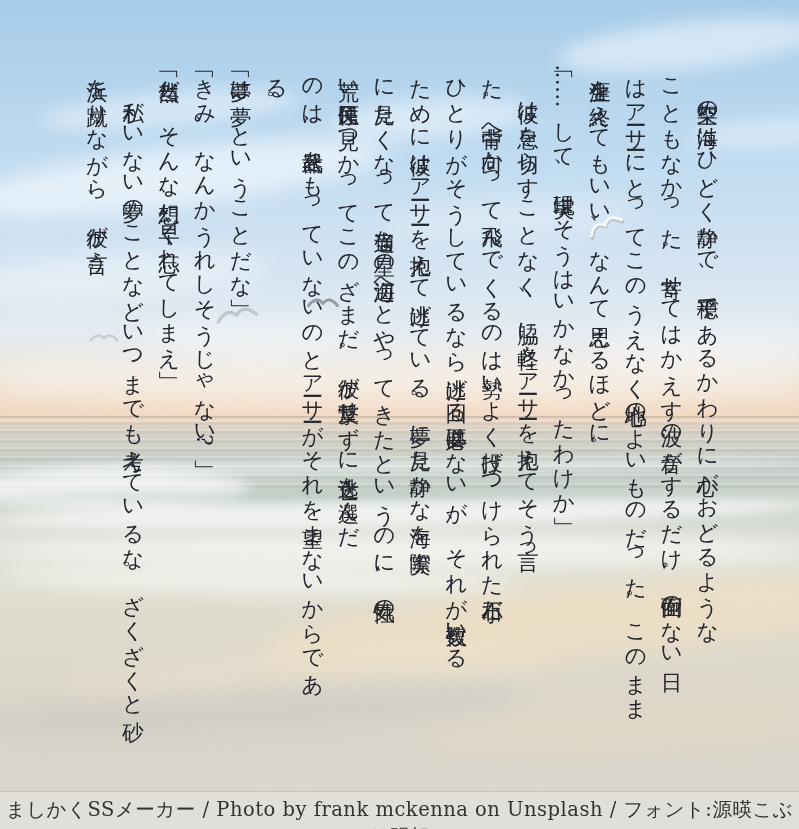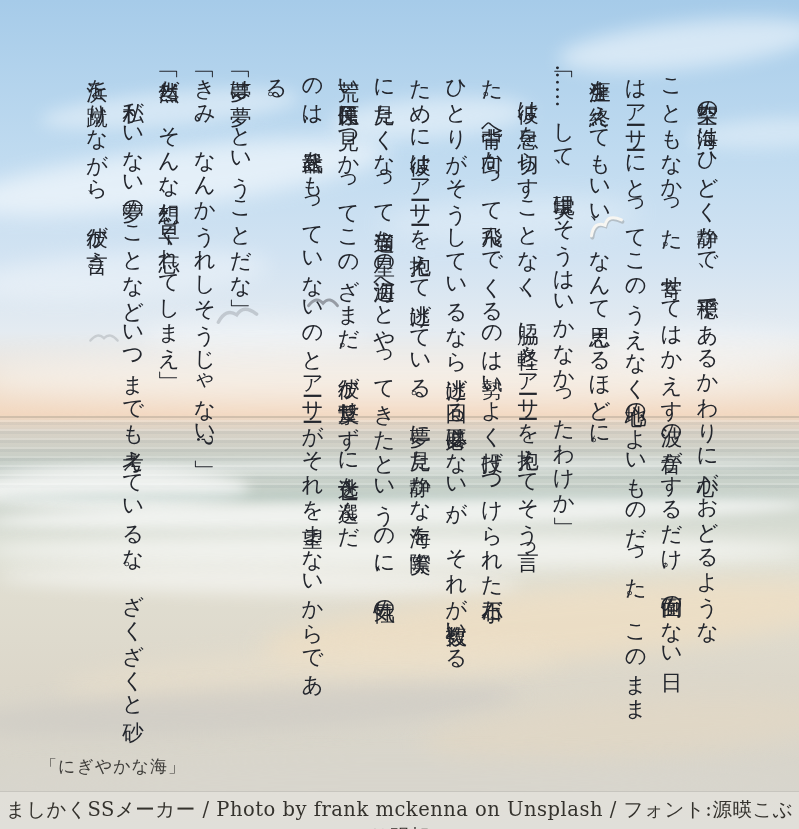--- a/index.html
+++ b/index.html
@@ -146,20 +146,19 @@
       <div class="vline">荒い原住民に見つかってこのざまだ。彼が反撃せずに逃亡を選んだ</div>
       <div class="vline">のは、武器をもっていないのとアーサーがそれを望まないからであ</div>
       <div class="vline">る。</div>
       <div class="vline">「夢は夢、ということだな」</div>
       <div class="vline">「きみ、なんかうれしそうじゃない?」</div>
       <div class="vline">「当然だ。そんな幻想、早く忘れてしまえ」</div>
       <div class="vline indent">私がいない夢のことなどいつまでも考えているな。ざくざくと砂</div>
       <div class="vline">浜を蹴りながら、彼が言う。</div>
     </div>
 
-  <div class="title">「にぎやかな海」</div>
 
   <div class="footer-strip"></div>
   <div class="footer">
     <span>ましかくSSメーカー / Photo by frank mckenna on Unsplash / フォント:源暎こぶり明朝</span>
   </div>
 
 </div>
 
 </body></html>

